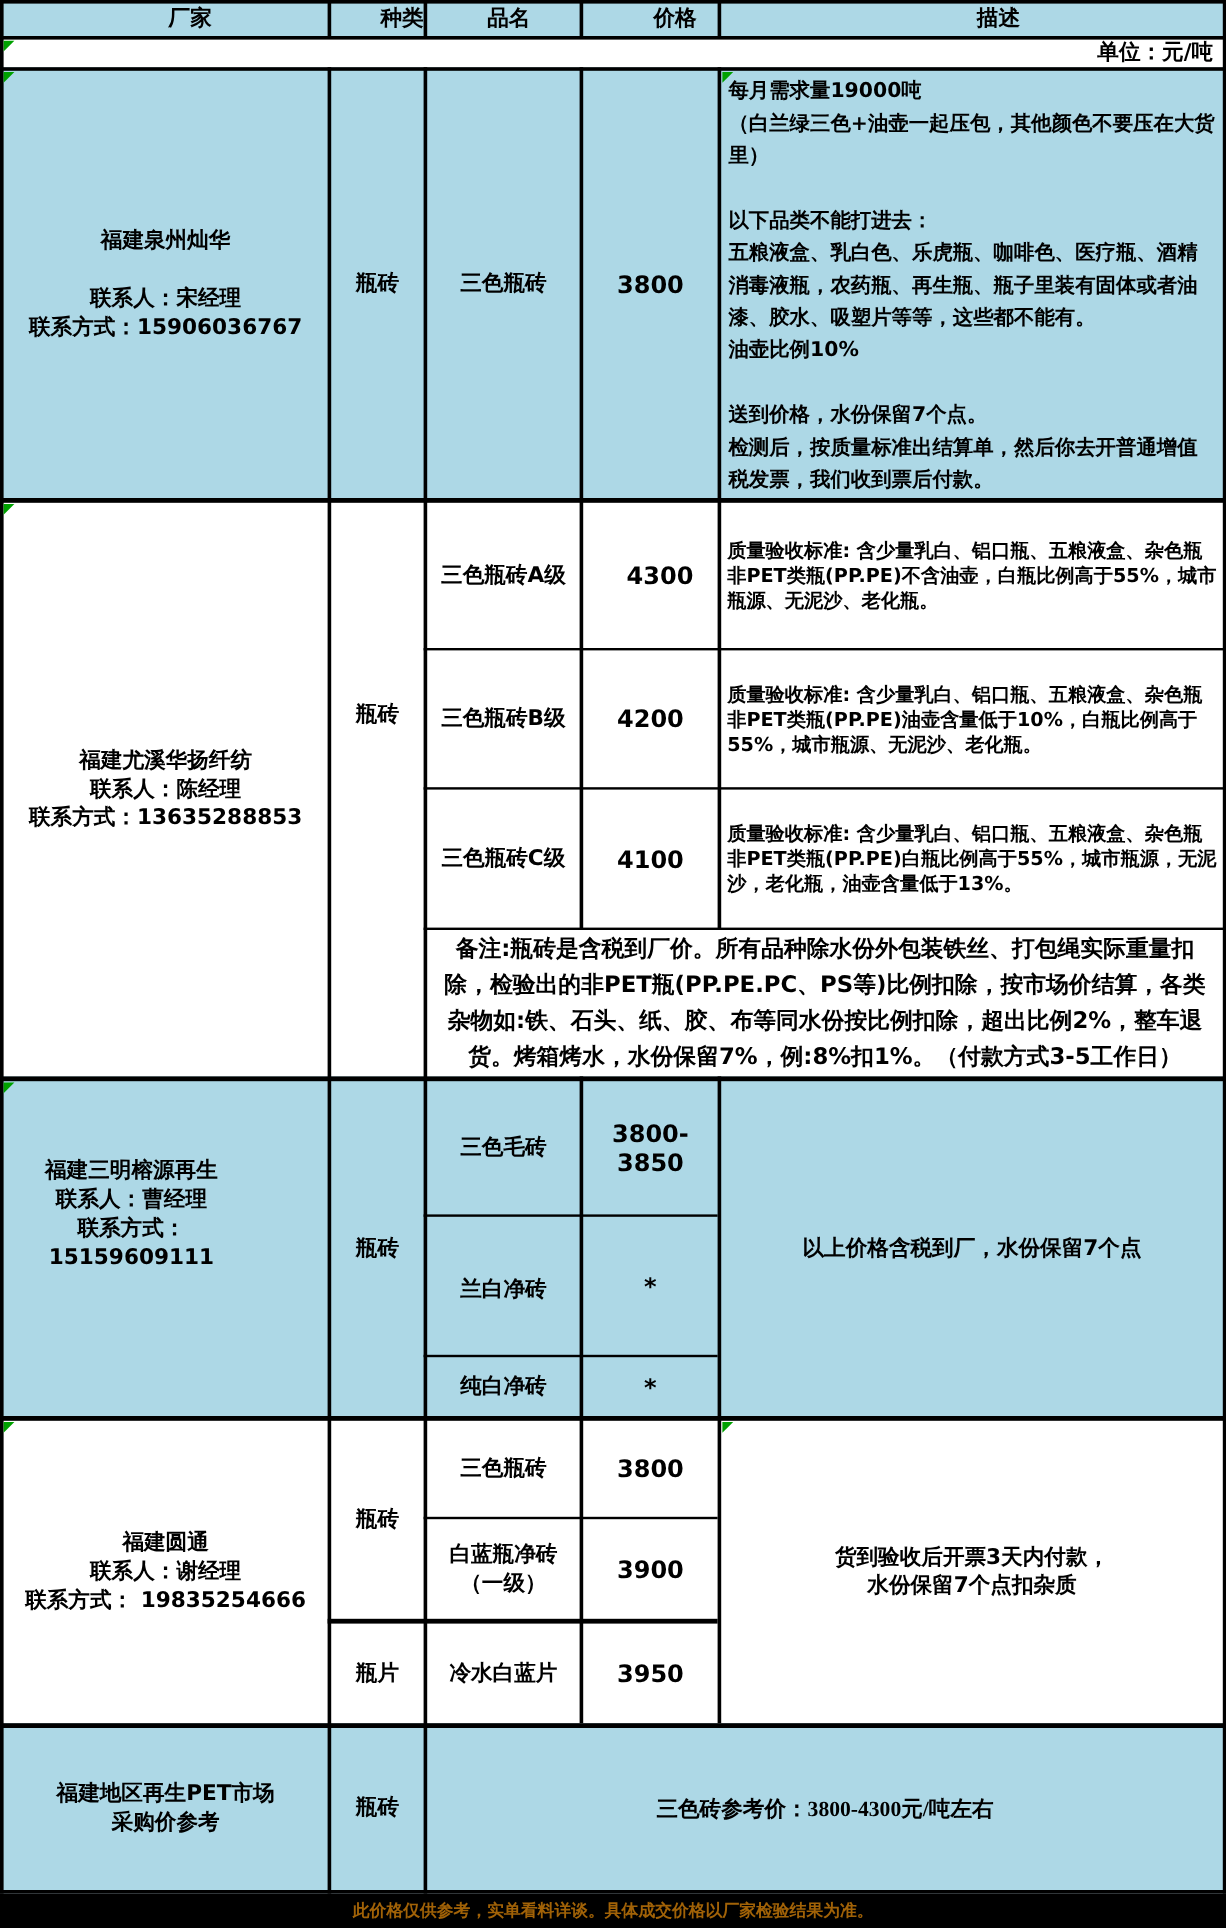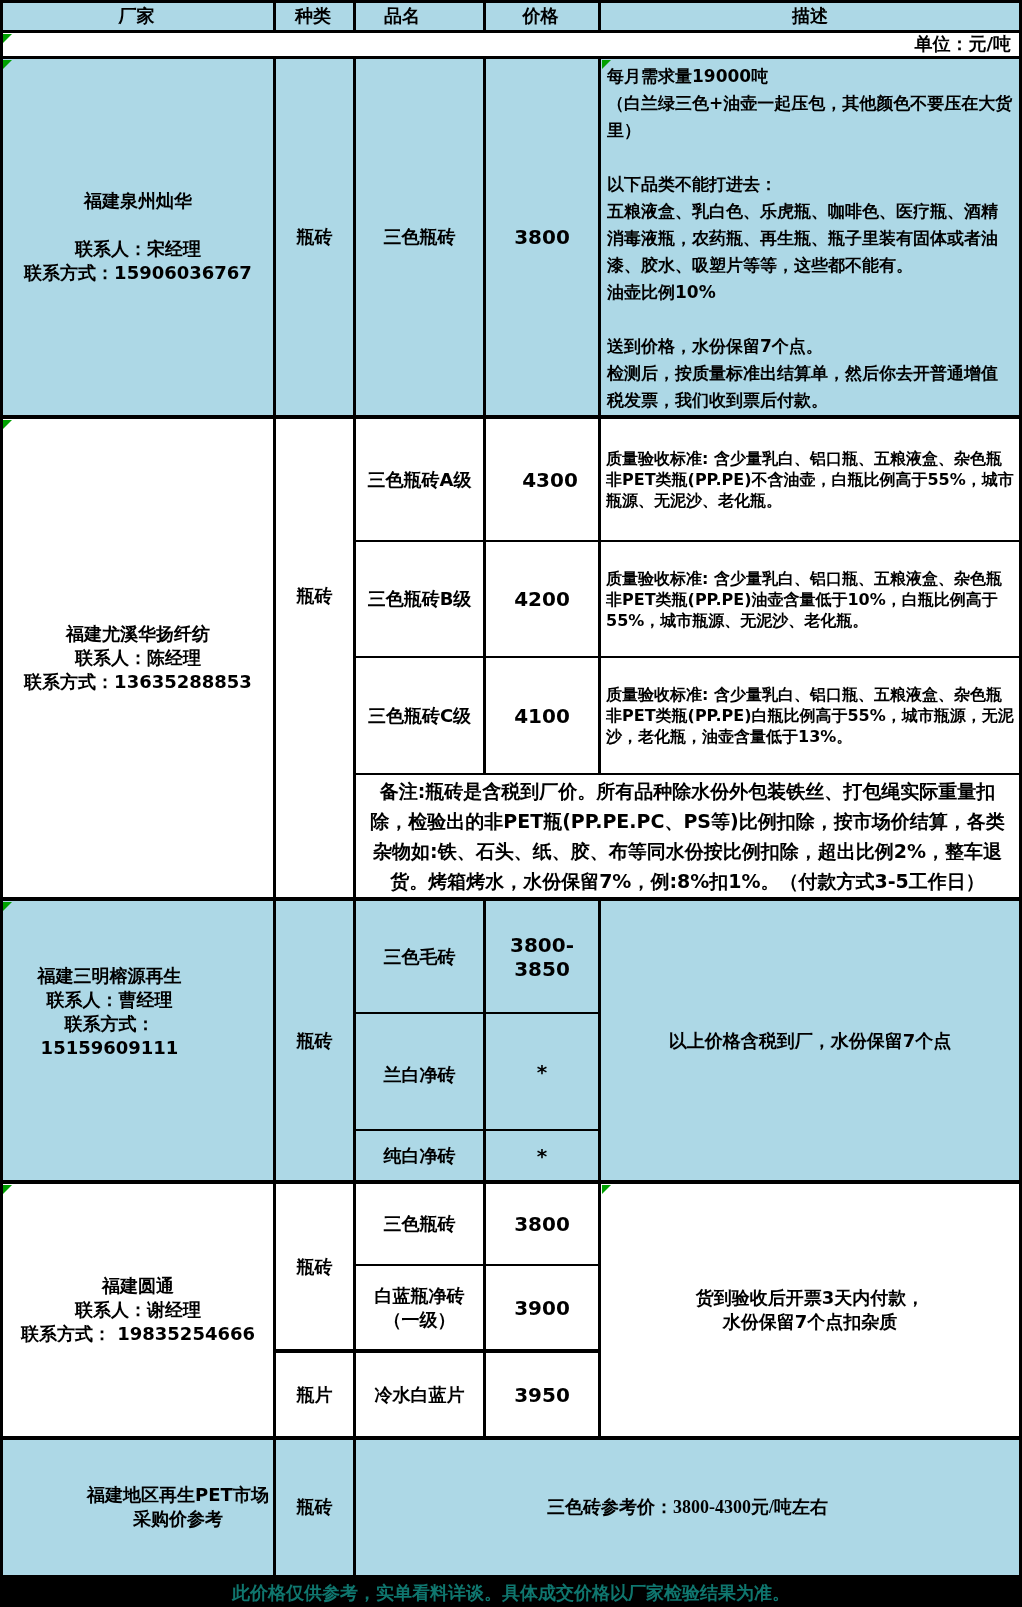--- a/index.html
+++ b/index.html
@@ -10,29 +10,29 @@
   }
   .bg{position:absolute;}
   .bg-blue{background:#ADD8E6;}
   .bg-black{background:#000000;}
   .line{position:absolute;background:#000000;}
   .cell{
     position:absolute;display:flex;align-items:center;justify-content:center;
     text-align:center;white-space:pre-wrap;font-size:18px;line-height:24px;
     box-sizing:border-box;
   }
-  .hdr{font-size:18px;}
+  .hdr{font-size:18px;margin-left:22px;}
   .price{font-size:20px;}
   .desc-top{align-items:flex-start;justify-content:flex-start;text-align:left;
     padding:4px 6px;font-size:17px;line-height:27px;}
   .desc-left{justify-content:flex-start;text-align:left;padding:2px 5px;
     font-size:16px;line-height:21px;}
   .note{font-size:19px;line-height:30px;padding:2px 6px;}
   .unit{justify-content:flex-end;text-align:right;padding-right:8px;}
-  .footer-text{color:#0f766e;font-size:18px;}
+  .footer-text{color:#a16207;font-size:14px;}
   .corner{position:absolute;width:0;height:0;
     border-top:9px solid #00A000;border-right:9px solid transparent;}
 </style>
 </head>
 <body>
 
 <div id="stage">
 
   <div class="bg bg-blue" style="left:0;top:0;width:1022px;height:30px;"></div>
   <div class="bg bg-blue" style="left:0;top:56px;width:1022px;height:359px;"></div>
@@ -145,20 +145,20 @@
   <div class="cell price" style="left:486px;top:1184px;width:112px;height:80px;">3800</div>
   <div class="cell" style="left:356px;top:1266px;width:127px;height:83px;">白蓝瓶净砖
 （一级）</div>
   <div class="cell price" style="left:486px;top:1266px;width:112px;height:83px;">3900</div>
   <div class="cell" style="left:356px;top:1353px;width:127px;height:83px;">冷水白蓝片</div>
   <div class="cell price" style="left:486px;top:1353px;width:112px;height:83px;">3950</div>
 
   <div class="cell" style="left:601px;top:1184px;width:418px;height:252px;">货到验收后开票3天内付款，
 水份保留7个点扣杂质</div>
 
-  <div class="cell" style="left:3px;top:1436px;width:270px;height:142px;margin-left:40px;">福建地区再生PET市场
+  <div class="cell" style="left:3px;top:1436px;width:270px;height:142px;">福建地区再生PET市场
 采购价参考</div>
   <div class="cell" style="left:276px;top:1436px;width:77px;height:142px;">瓶砖</div>
   <div class="cell" style="left:356px;top:1436px;width:663px;height:142px;font-family:Liberation Serif, serif;">三色砖参考价：3800-4300元/吨左右</div>
 
   <div class="cell footer-text" style="left:0;top:1578px;width:1022px;height:29px;">此价格仅供参考，实单看料详谈。具体成交价格以厂家检验结果为准。</div>
 
 </div>
 
 </body></html>

